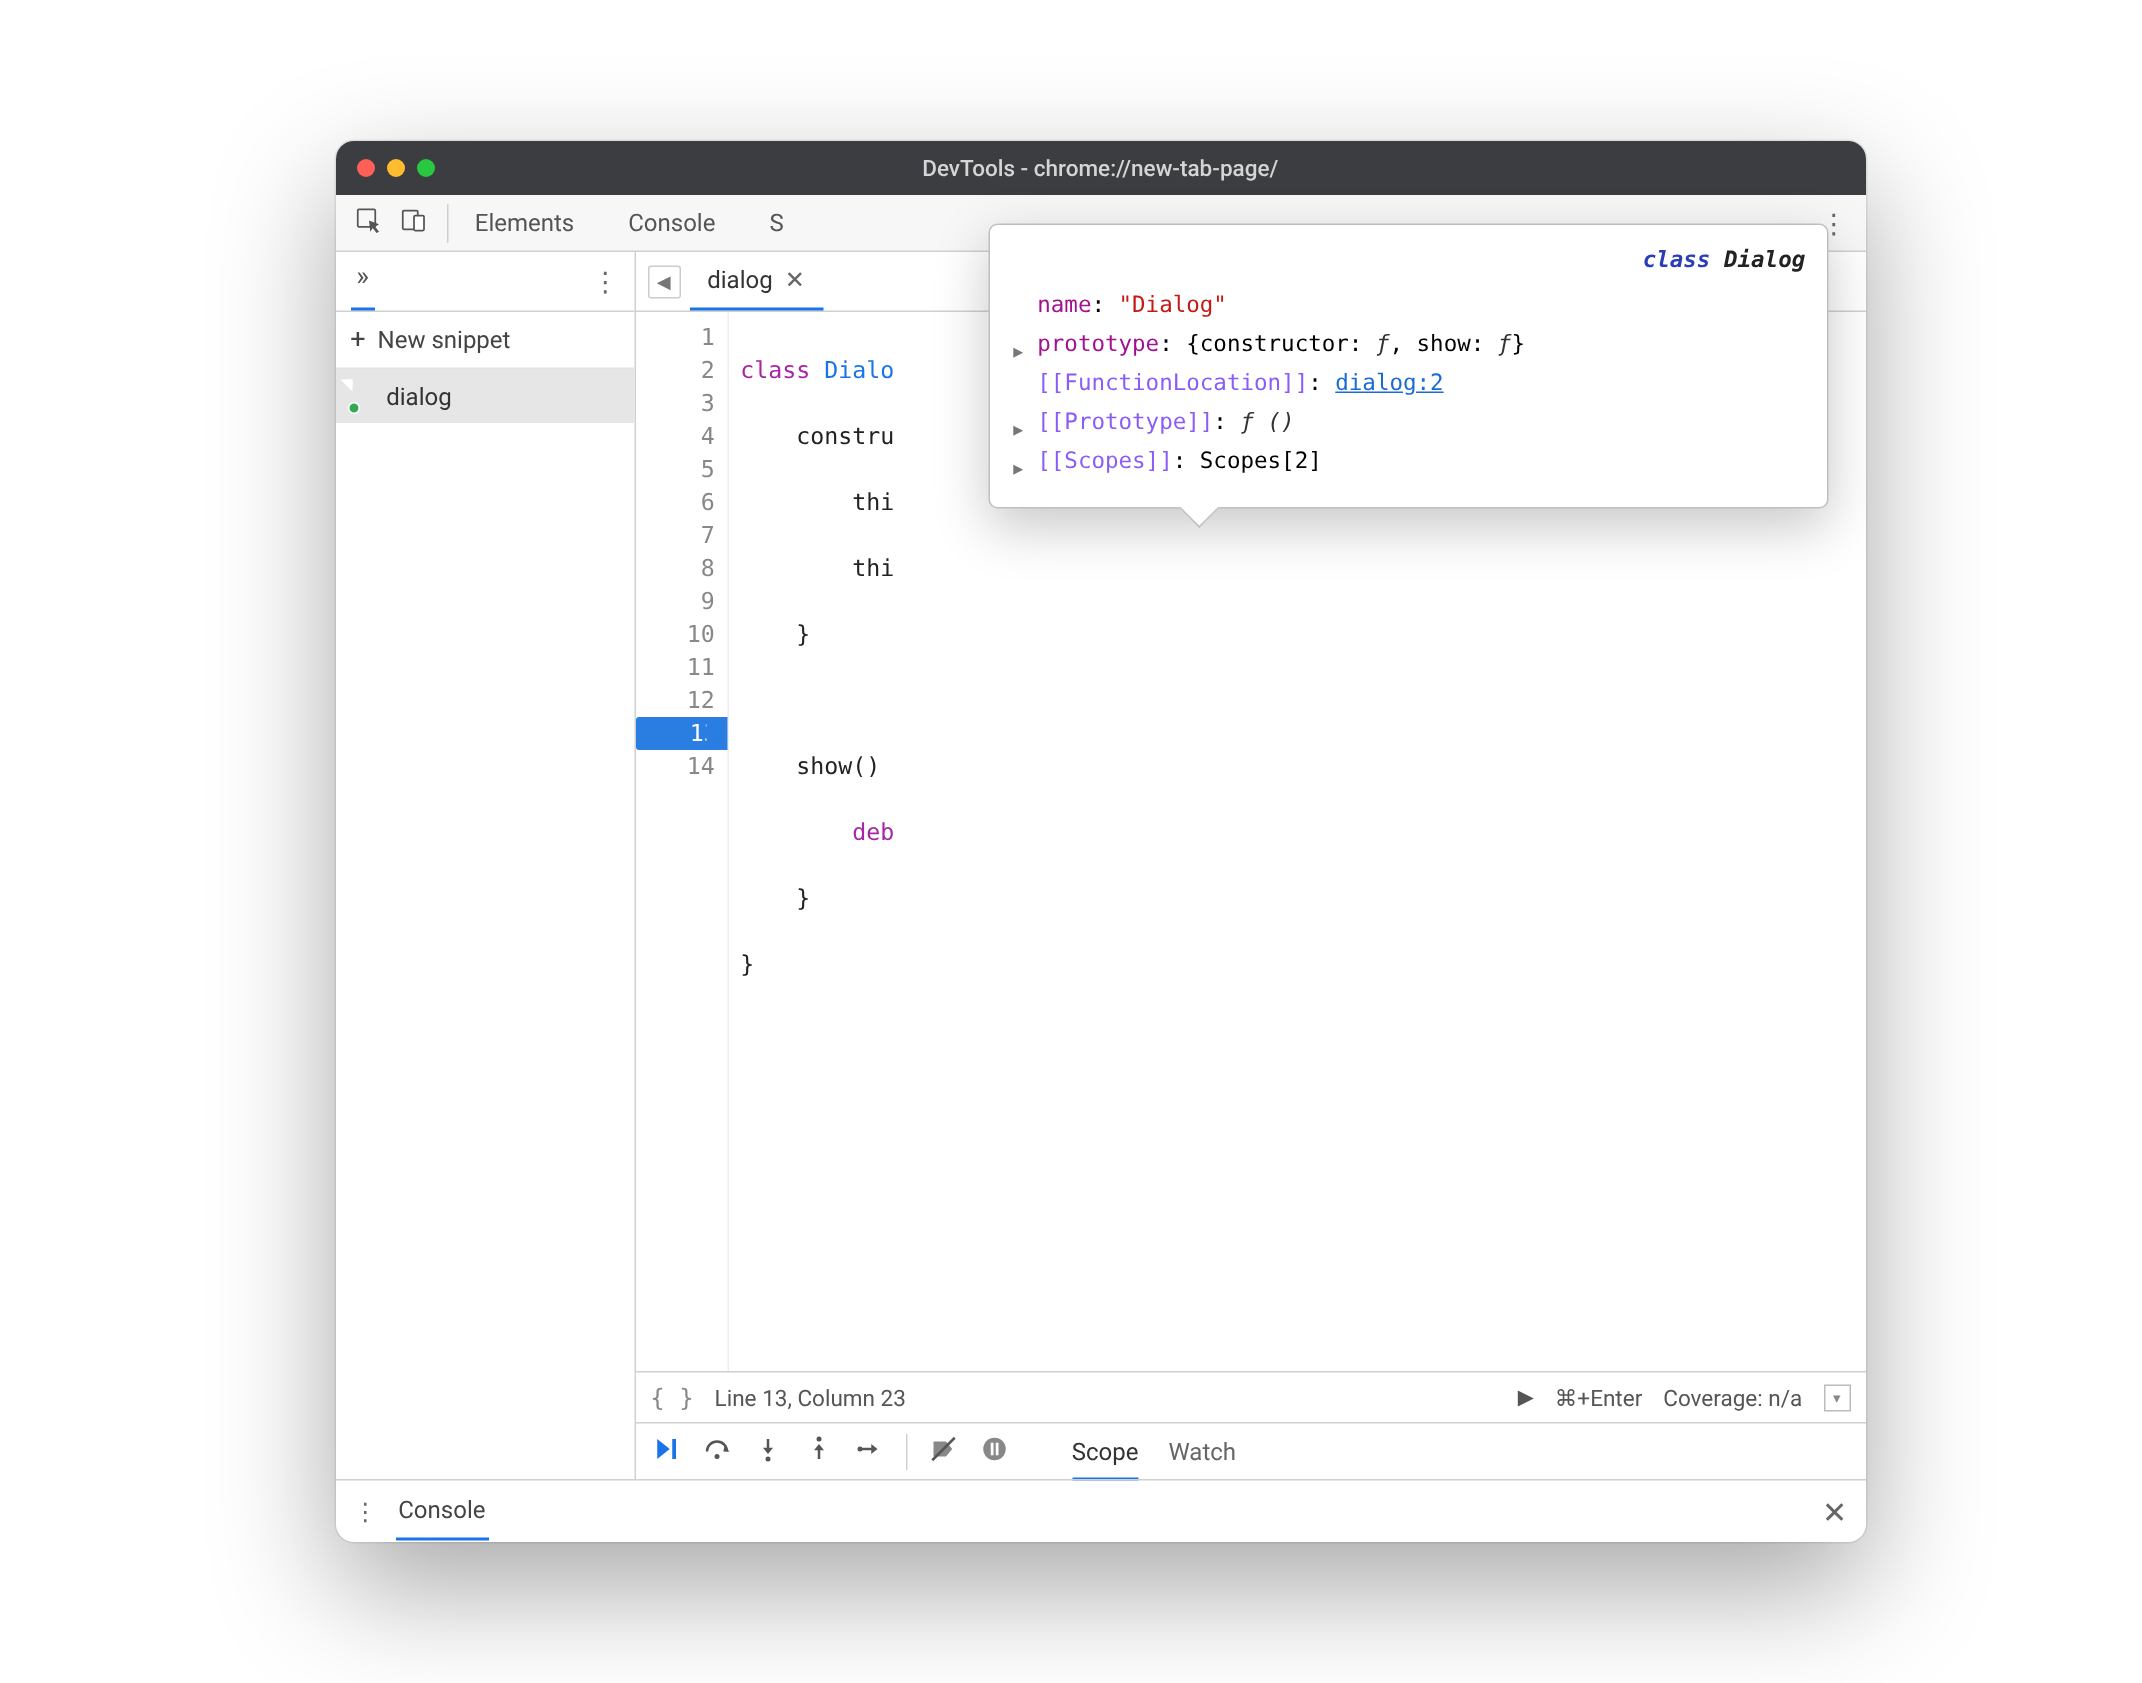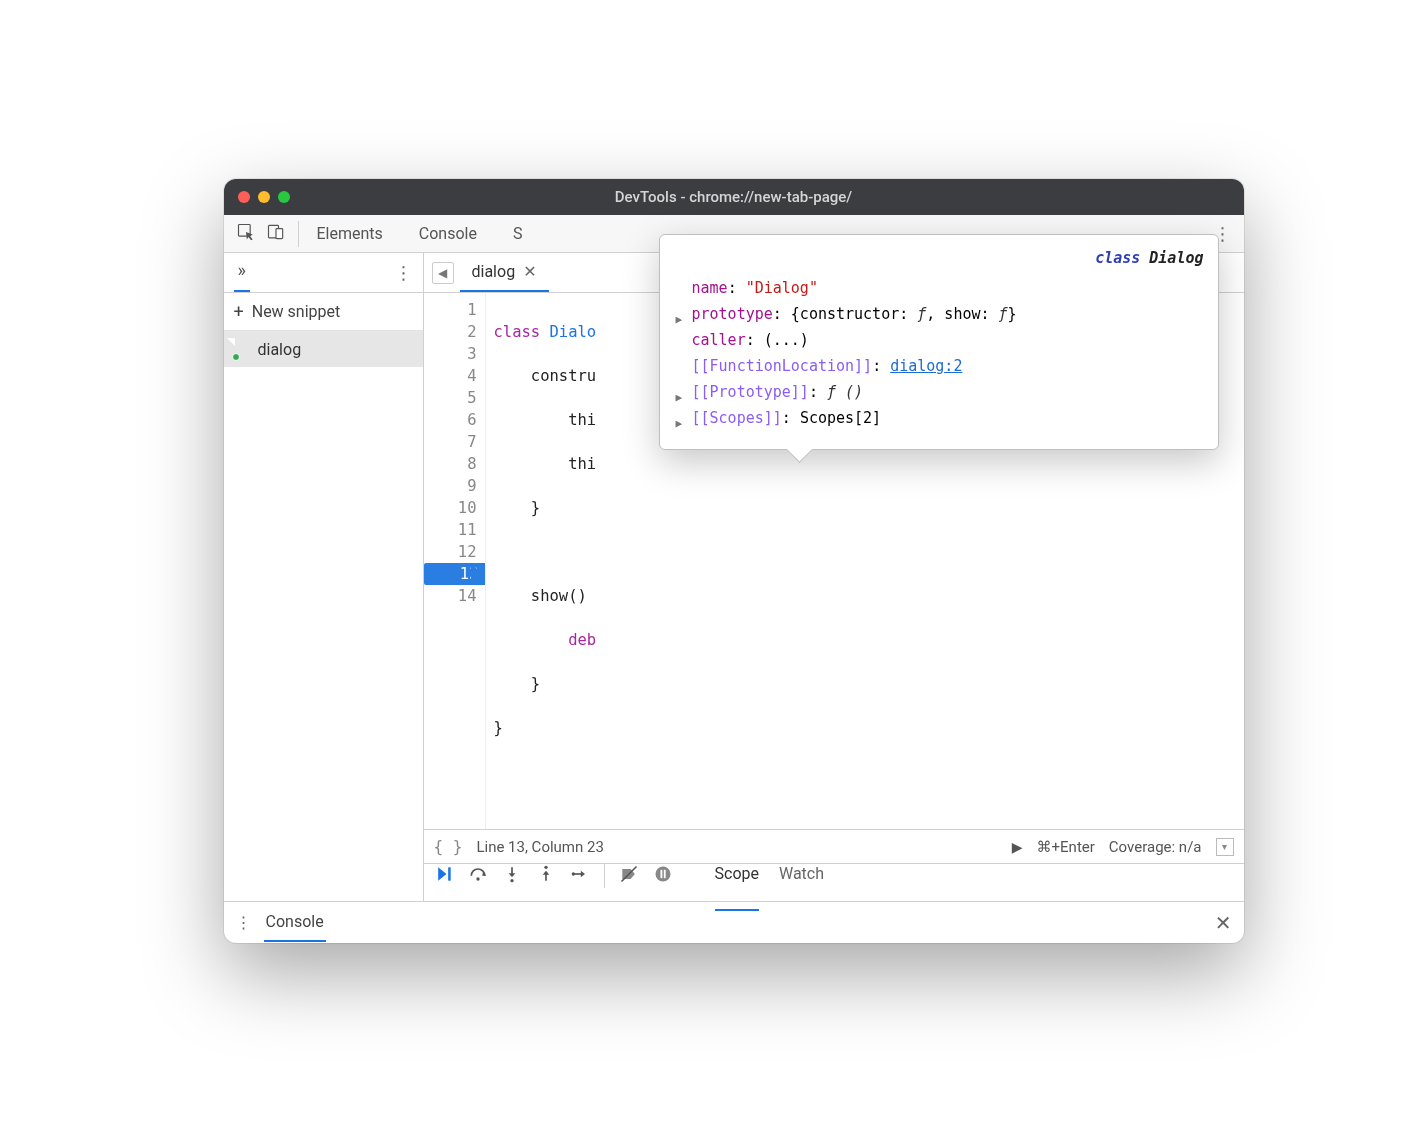--- a/index.html
+++ b/index.html
@@ -6,21 +6,21 @@
 body {
   background: #fff;
   font-family: -apple-system, BlinkMacSystemFont, "Segoe UI", Roboto, sans-serif;
   display: flex;
   align-items: center;
   justify-content: center;
   min-height: 100vh;
 }
 .window {
   width: 1020px;
-  height: 764px;
+  height: 934px;
   border-radius: 12px;
   overflow: hidden;
   box-shadow: 0 30px 80px rgba(0,0,0,0.35), 0 0 0 1px rgba(0,0,0,0.08);
   display: flex;
   flex-direction: column;
   position: relative;
   background: #fff;
   margin-left: 39px;
 }
 
@@ -114,21 +114,21 @@
 .statusbar {
   height:34px; border-top:1px solid #d0d0d0; display:flex; align-items:center;
   padding:0 10px; gap:14px; color:#555; font-size:15px;
 }
 .statusbar .braces { font-family:Menlo,monospace; color:#888; font-size:16px; }
 .statusbar .spacer { flex:1; }
 .statusbar .play { font-size:14px; }
 .statusbar .tiny-box { width:18px; height:18px; border:1px solid #bbb; display:flex; align-items:center; justify-content:center; font-size:10px; color:#888;}
 
 .debugbar {
-  height:38px; border-top:1px solid #d0d0d0; display:flex; 
+  height:38px; border-top:1px solid #d0d0d0; display:flex; align-items:center;
   padding:0 10px; gap:14px; color:#555;
 }
 .debugbar svg { width:20px; height:20px; }
 .debugbar .vsep { width:1px; height:24px; background:#d0d0d0; }
 .debug-tabs { display:flex; gap:20px; margin-left:28px; font-size:16px; }
 .debug-tabs .dtab.active { color:#333; border-bottom:2px solid #1a73e8; padding-bottom:8px; margin-bottom:-10px;}
 .debug-tabs .dtab { color:#666; }
 
 .drawer {
   height:42px; border-top:1px solid #d0d0d0; display:flex; align-items:center;
@@ -326,19 +326,18 @@
     <span class="dtitle">Console</span>
     <span class="close">✕</span>
   </div>
 
   <div class="popover">
     <div class="pop-title">
       <span class="kw2">class</span> <span class="cls">Dialog</span>
     </div>
     <div class="poprow"><span class="pkey-purple">name</span>: <span class="pval-str">"Dialog"</span></div>
     <div class="poprow"><span class="tri">▶</span><span class="pkey-purple">prototype</span>: <span>{constructor: </span><span class="pval-fn">ƒ</span><span>, show: </span><span class="pval-fn">ƒ</span><span>}</span></div>
-    <div class="poprow"><span class="pkey-purple">caller</span>: <span>(...)</span></div>
     <div class="poprow"><span class="pkey-gray">[[FunctionLocation]]</span>: <span class="pval-link">dialog:2</span></div>
     <div class="poprow"><span class="tri">▶</span><span class="pkey-gray">[[Prototype]]</span>: <span class="pval-fn">ƒ ()</span></div>
     <div class="poprow"><span class="tri">▶</span><span class="pkey-gray">[[Scopes]]</span>: <span>Scopes[2]</span></div>
   </div>
 
 </div>
 
 </body></html>

